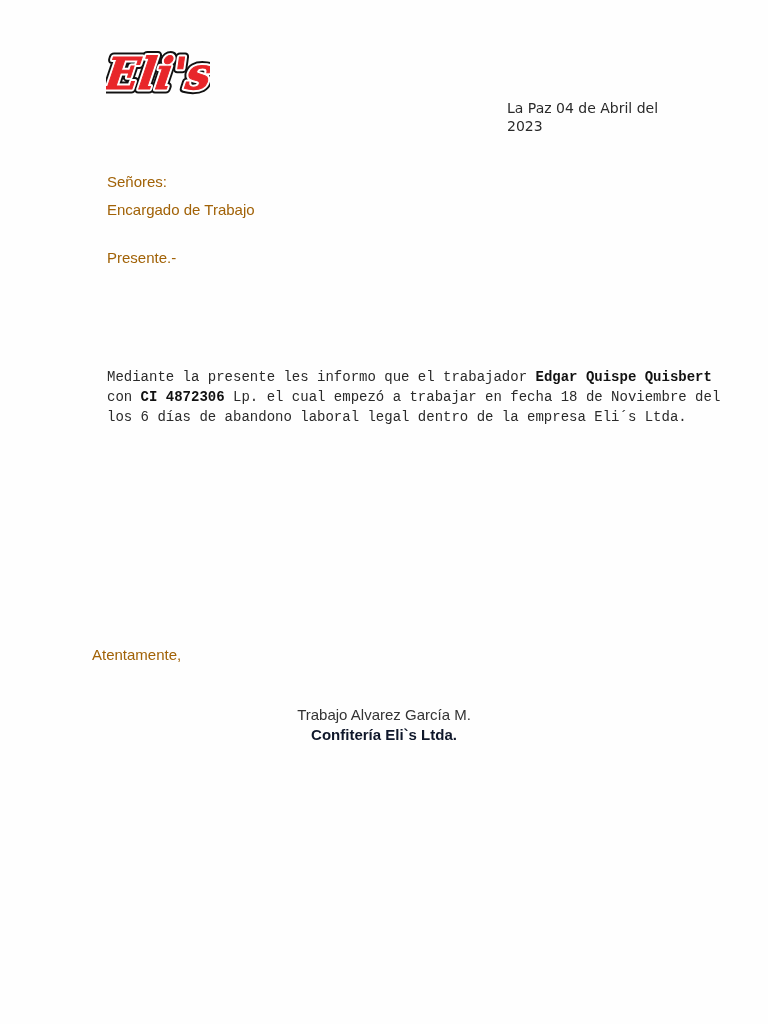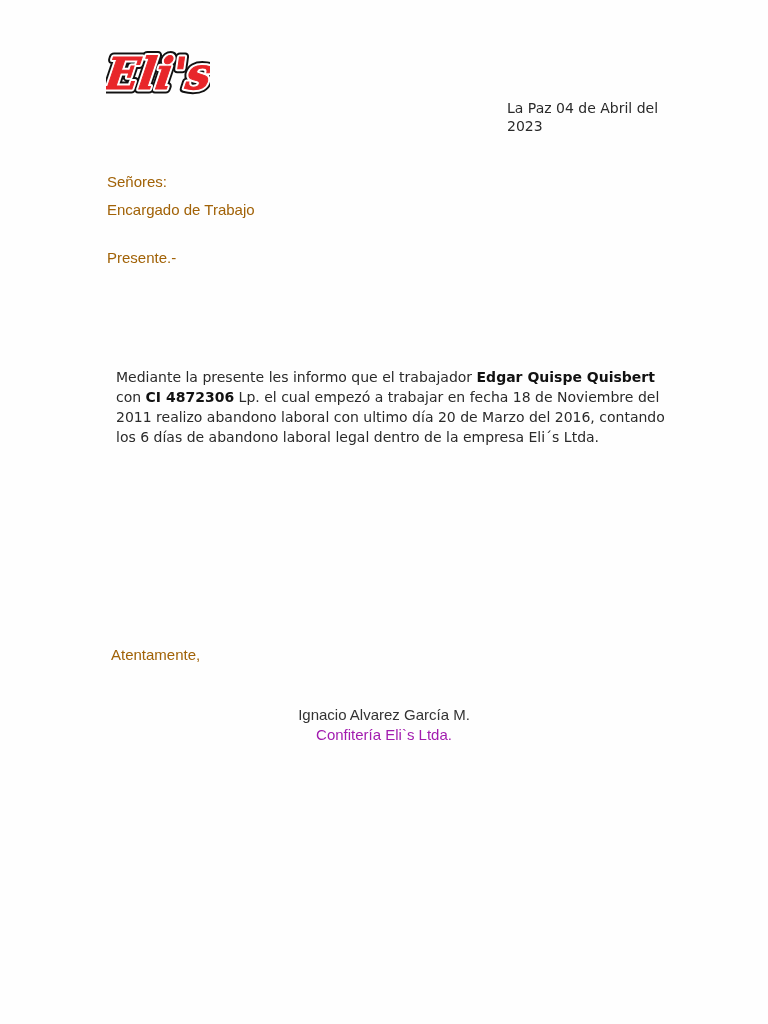--- a/index.html
+++ b/index.html
@@ -48,51 +48,52 @@
     .recipient {
       position: absolute;
       left: 107px;
       line-height: 18px;
     }
     .r1 { top: 173px; }
     .r2 { top: 201px; }
     .r3 { top: 229px; margin-top: 20px; }
     .body-para {
       position: absolute;
-      left: 116px;
+      left: 107px;
       top: 367px;
       width: 555px;
       line-height: 20px;
       text-align: justify;
+      font-family: Liberation Mono, monospace;
     }
     .body-para .line {
       display: block;
       white-space: nowrap;
     }
     .b { font-weight: bold; color: #111; }
     .closing {
       position: absolute;
-      left: 111px;
+      left: 92px;
       top: 646px;
       line-height: 18px;
     }
     .signature {
       position: absolute;
       left: 230px;
       top: 705px;
       width: 308px;
       text-align: center;
       line-height: 20px;
       font-family: "Liberation Sans", sans-serif;
       font-size: 15px;
       color: #333;
     }
     .signature .company {
-      font-weight: normal;
-      color: #a21caf;
+      font-weight: bold;
+      color: #0f172a;
     }
   </style>
 </head>
 <body>
 
 <div class="page">
 
   <div class="logo">
     <svg viewBox="0 0 104 54" xmlns="http://www.w3.org/2000/svg">
       <g font-family="DejaVu Serif, serif" font-style="italic" font-weight="bold" font-size="44">
@@ -108,24 +109,23 @@
     <div>2023</div>
   </div>
 
   <div class="recipient r1 lib">Señores:</div>
   <div class="recipient r2 lib">Encargado de Trabajo</div>
   <div class="recipient r3 lib">Presente.-</div>
 
   <div class="body-para dj">
     <span class="line"><span>Mediante la presente les informo que el trabajador </span><span class="b">Edgar Quispe Quisbert</span></span>
     <span class="line"><span>con </span><span class="b">CI 4872306</span><span> Lp.  el cual empezó a trabajar en fecha 18 de Noviembre del</span></span>
-    <span class="line">2011 realizo abandono laboral con ultimo día 20 de Marzo del 2016, contando</span>
     <span class="line">los 6 días de abandono laboral legal dentro de la empresa Eli´s Ltda.</span>
   </div>
 
   <div class="closing lib">Atentamente,</div>
 
   <div class="signature">
-    <div>Ignacio Alvarez García M.</div>
+    <div>Trabajo Alvarez García M.</div>
     <div class="company">Confitería Eli`s Ltda.</div>
   </div>
 
 </div>
 
 </body></html>

